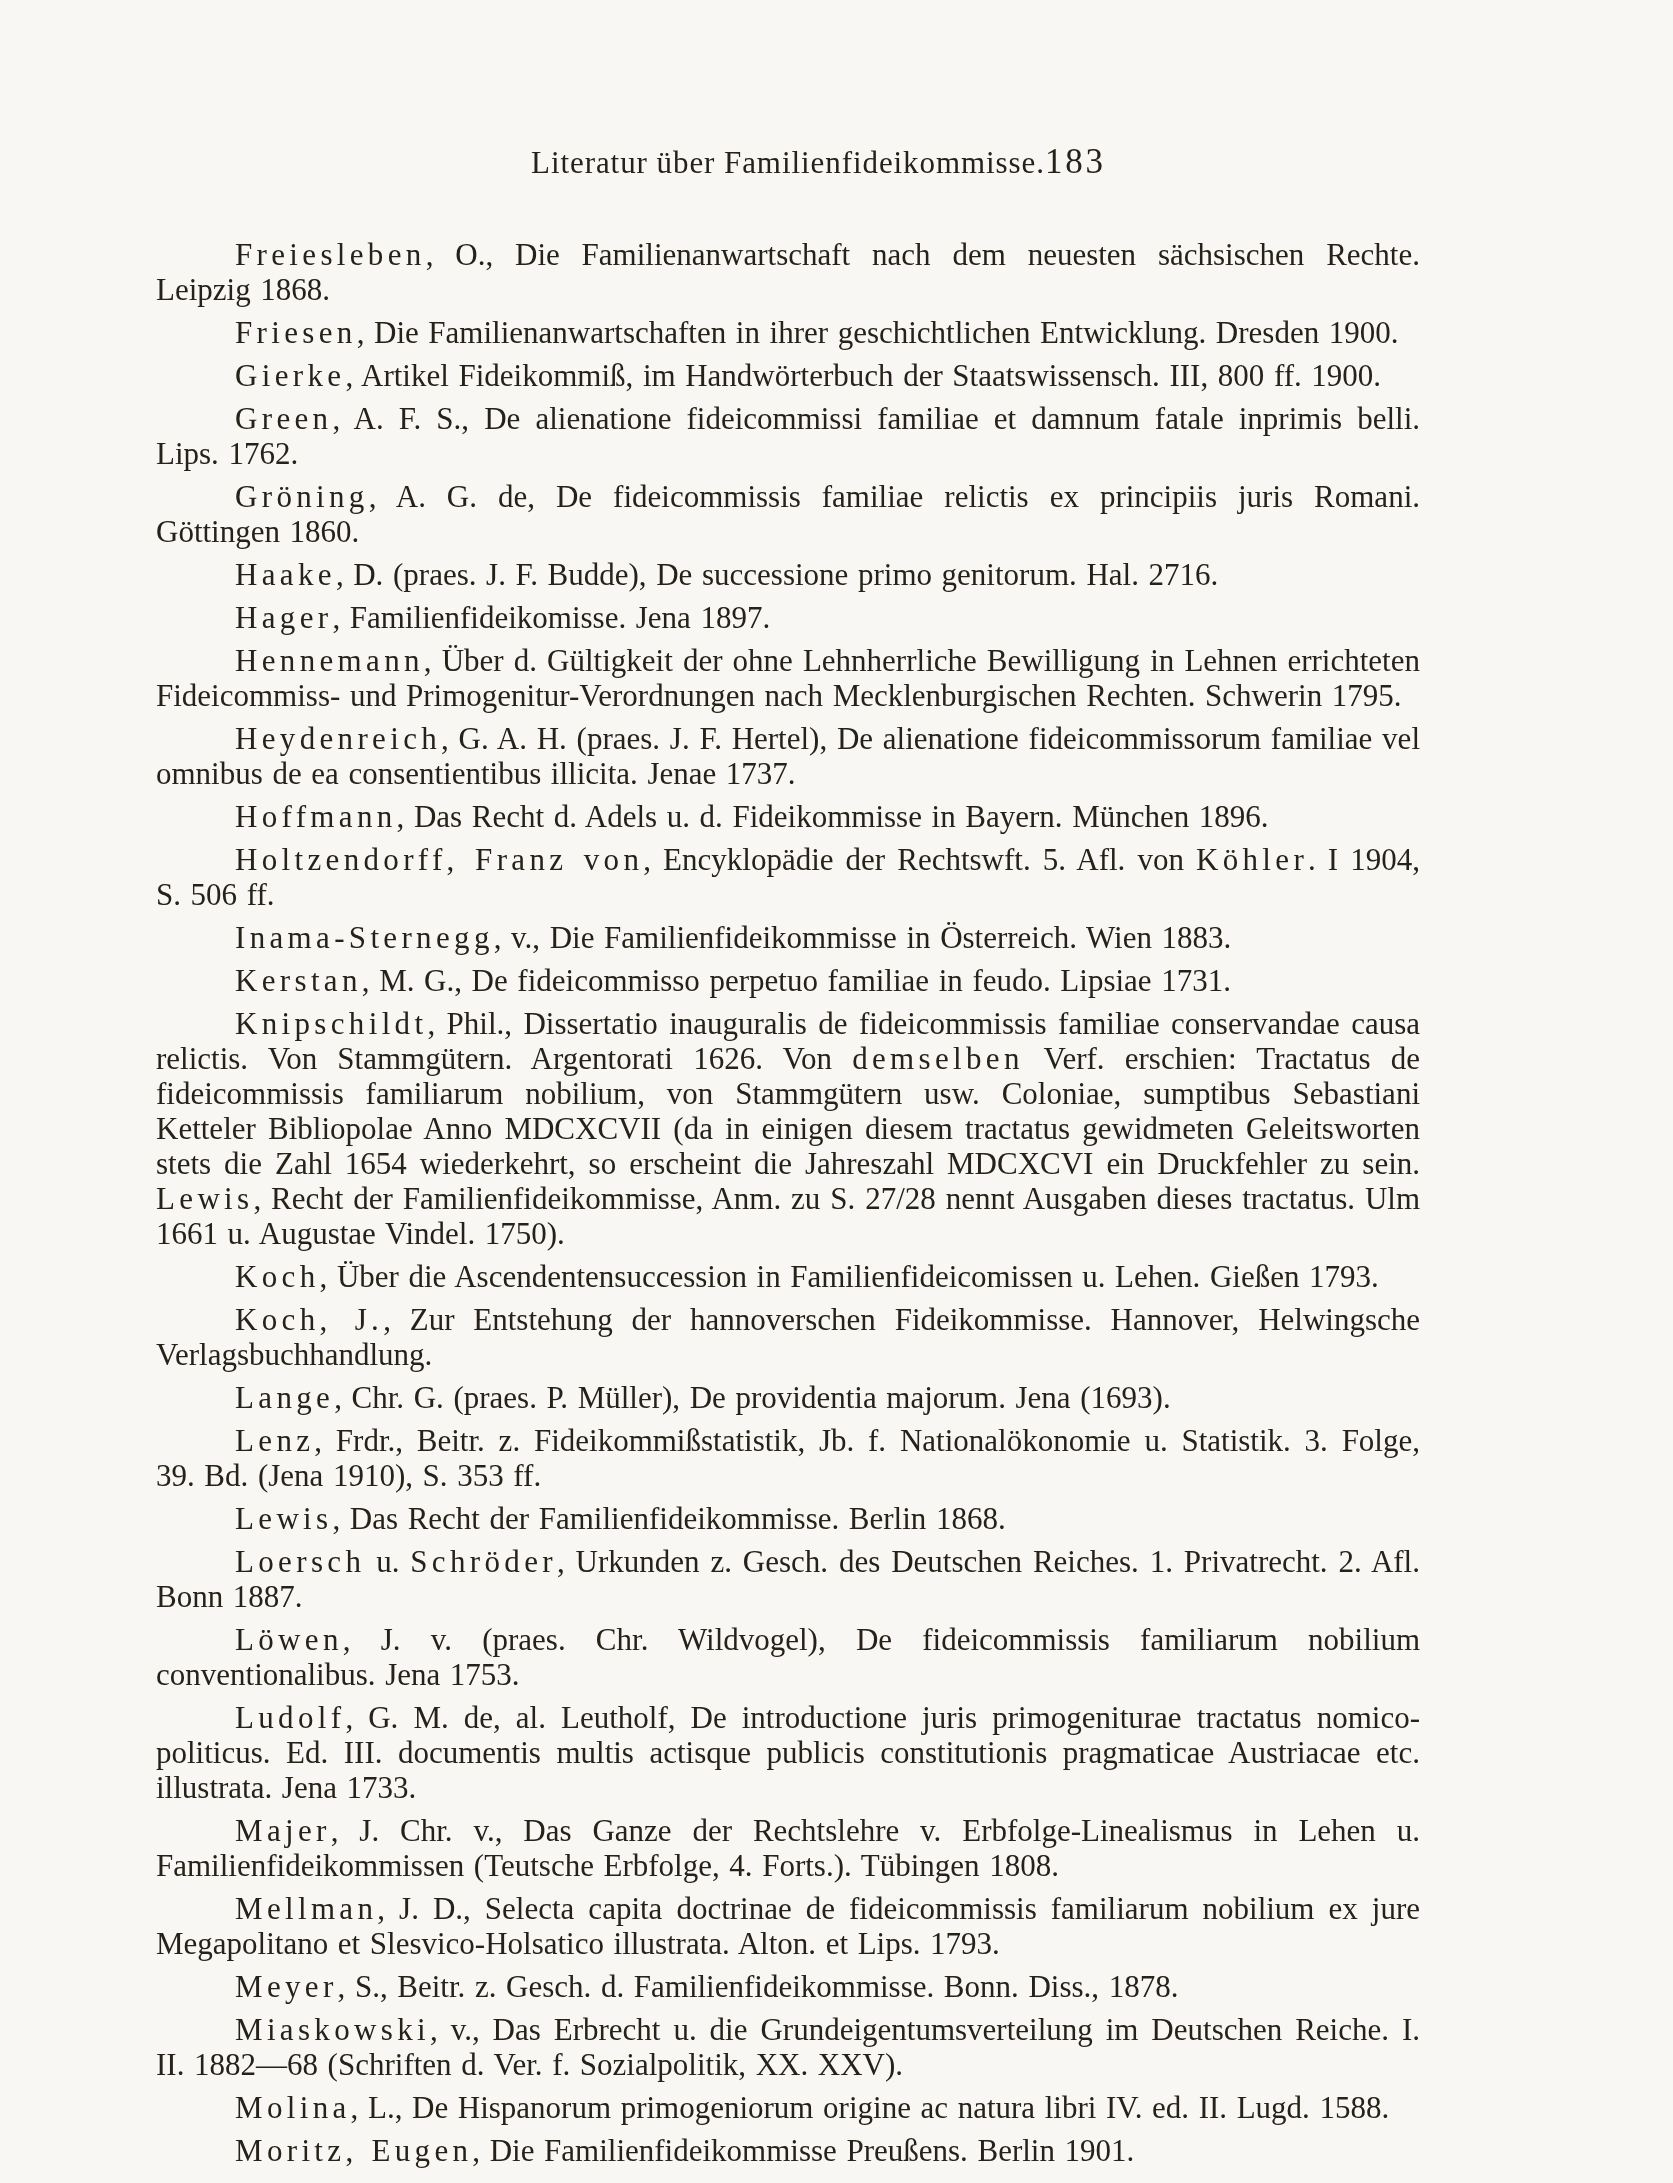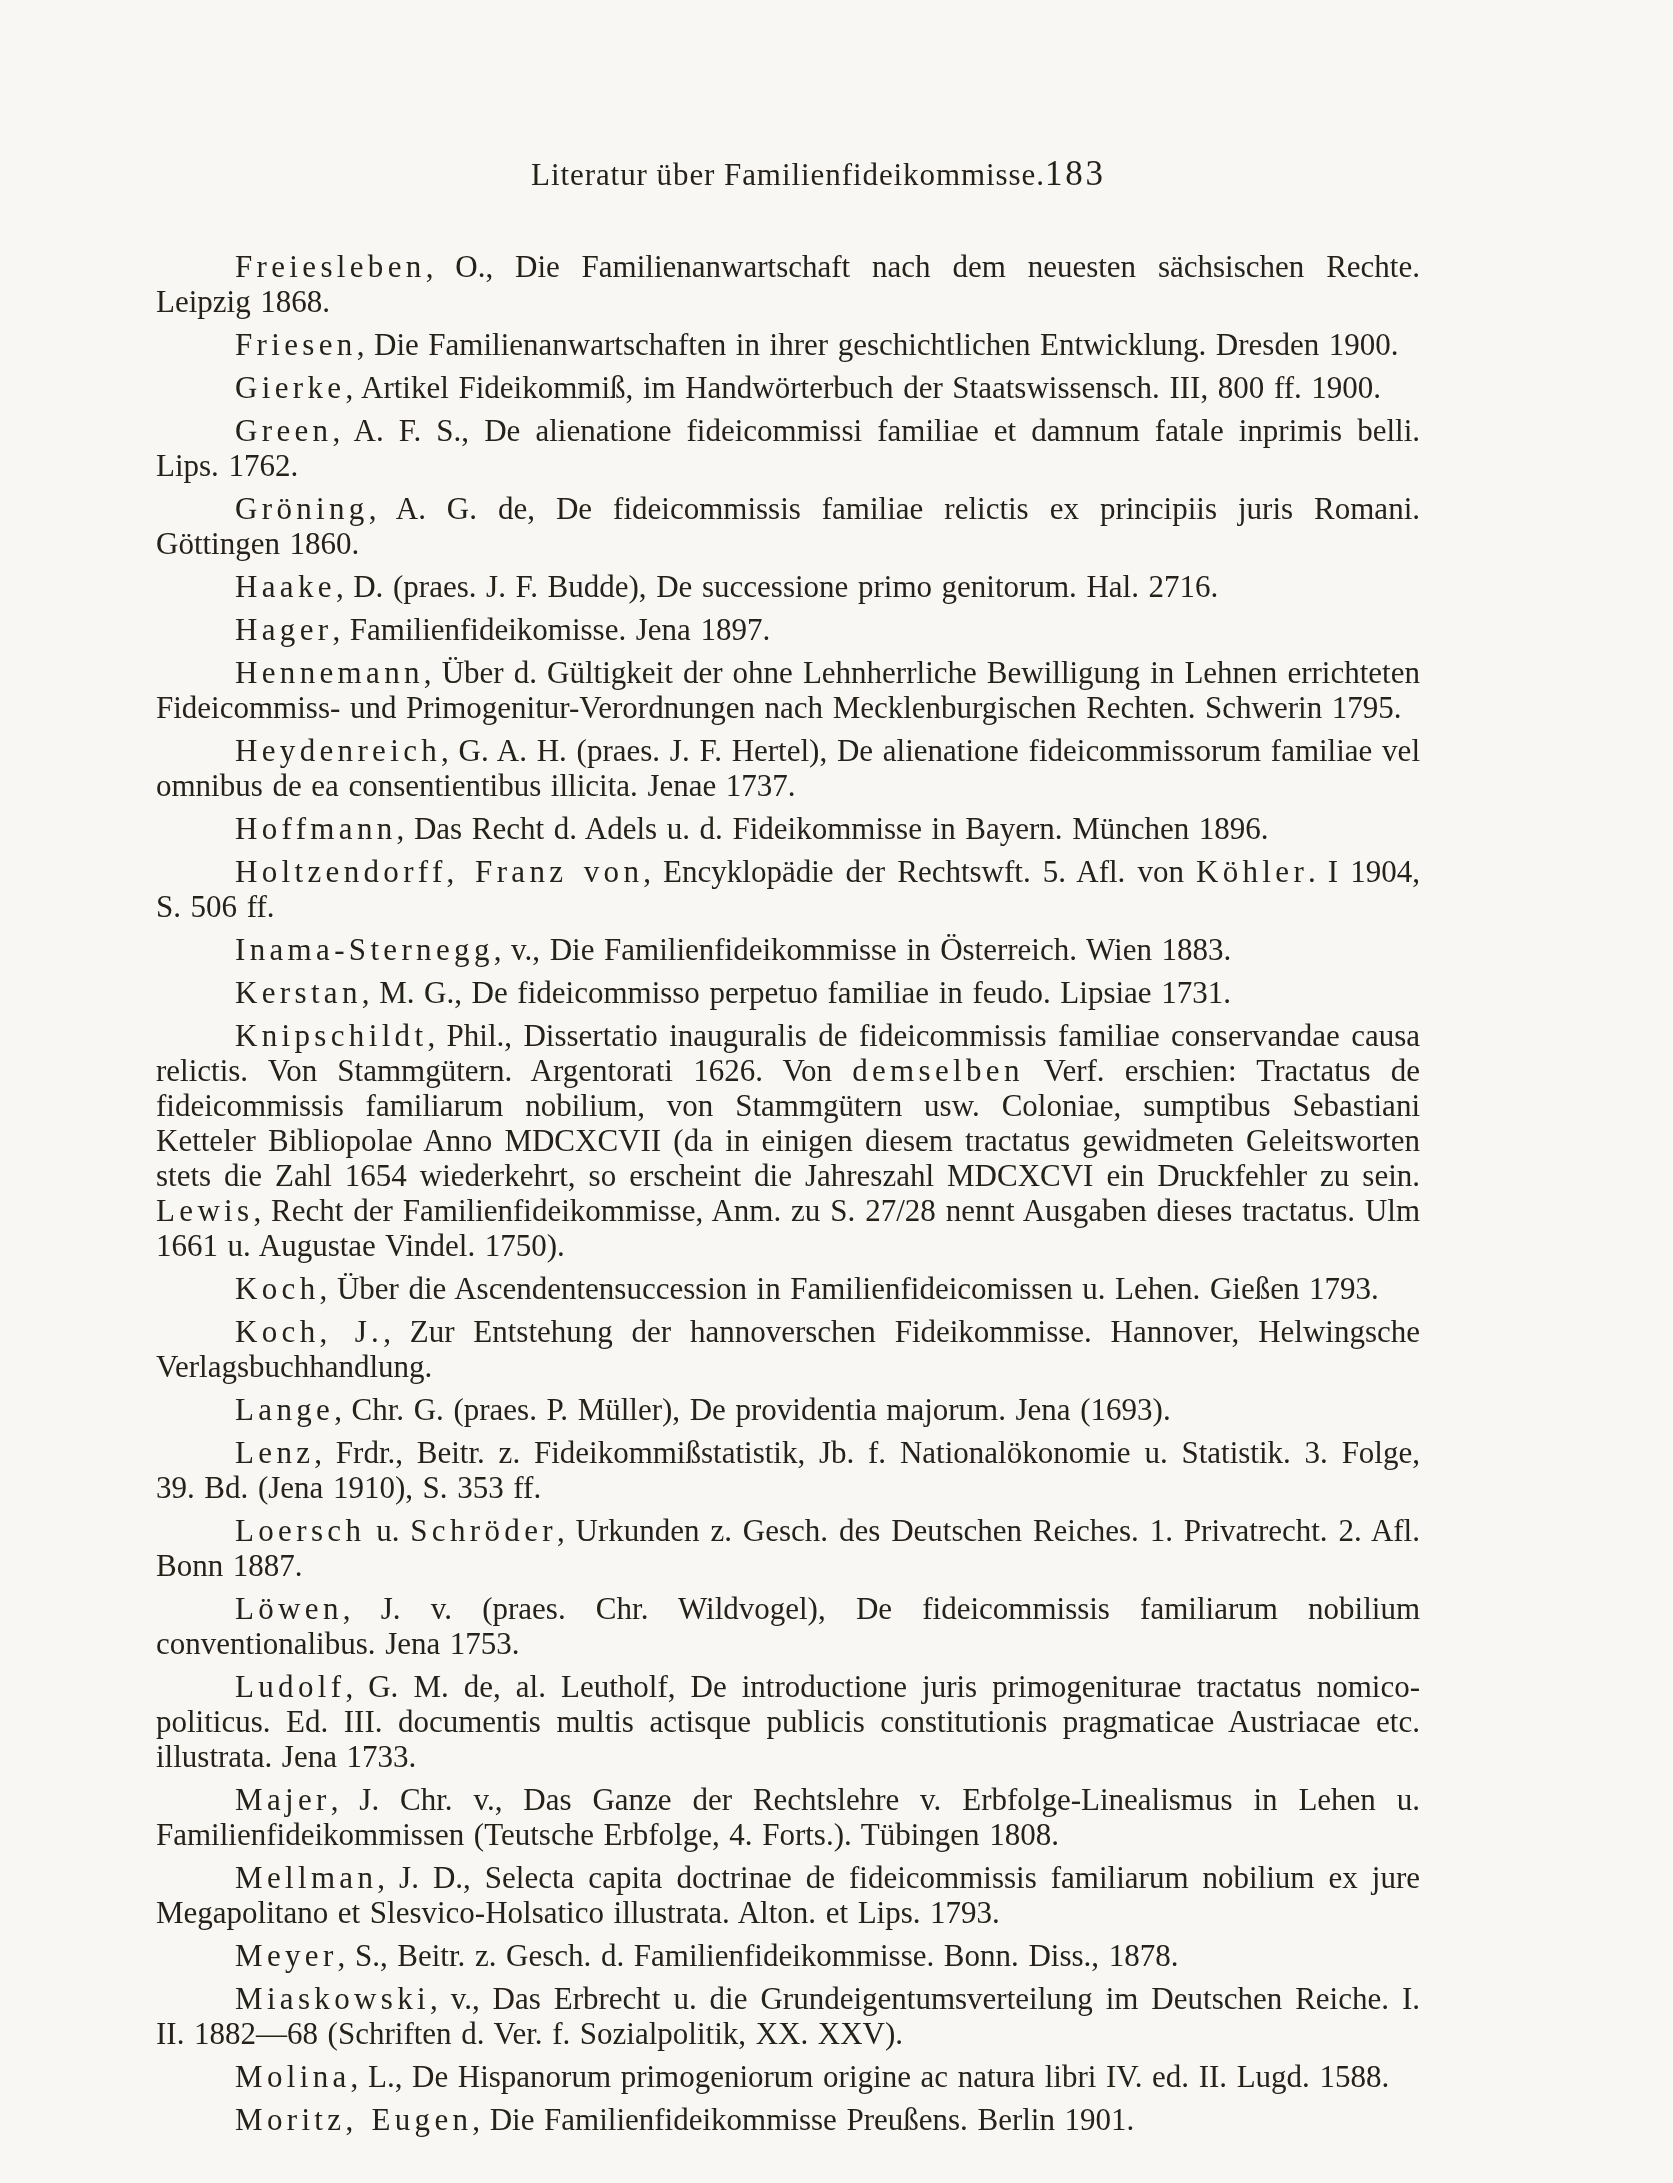--- a/index.html
+++ b/index.html
@@ -21,21 +21,20 @@
     height:100%;
     padding:144px 245px 0 148px;
     position:relative;
   }
   .header{
     display:flex;
     align-items:baseline;
     font-size:31px;
     line-height:35px;
     margin-bottom:57px;
-    margin-top:12px;
   }
   .header .side{ flex:1 1 0; }
   .header .side.right{ text-align:left; }
   .running-title{
     white-space:nowrap;
     letter-spacing:0.03em;
   }
   .pagenum{
     font-size:35px;
     letter-spacing:0.08em;
@@ -74,20 +73,21 @@
       <p class="entry"><span class="sperr">Heydenreich</span><span>, G. A. H. (praes. J. F. Hertel), De alienatione fideicommissorum familiae vel omnibus de ea consentientibus illicita. Jenae 1737.</span></p>
       <p class="entry"><span class="sperr">Hoffmann</span><span>, Das Recht d. Adels u. d. Fideikommisse in Bayern. München 1896.</span></p>
       <p class="entry"><span class="sperr">Holtzendorff, Franz von</span><span>, Encyklopädie der Rechtswft. 5. Afl. von </span><span class="sperr">Köhler</span><span>. I 1904, S. 506 ff.</span></p>
       <p class="entry"><span class="sperr">Inama-Sternegg</span><span>, v., Die Familienfideikommisse in Österreich. Wien 1883.</span></p>
       <p class="entry"><span class="sperr">Kerstan</span><span>, M. G., De fideicommisso perpetuo familiae in feudo. Lipsiae 1731.</span></p>
       <p class="entry"><span class="sperr">Knipschildt</span><span>, Phil., Dissertatio inauguralis de fideicommissis familiae conservandae causa relictis. Von Stammgütern. Argentorati 1626. Von </span><span class="sperr">demselben</span><span> Verf. erschien: Tractatus de fideicommissis familiarum nobilium, von Stammgütern usw. Coloniae, sumptibus Sebastiani Ketteler Bibliopolae Anno MDCXCVII (da in einigen diesem tractatus gewidmeten Geleitsworten stets die Zahl 1654 wiederkehrt, so erscheint die Jahreszahl MDCXCVI ein Druckfehler zu sein. </span><span class="sperr">Lewis</span><span>, Recht der Familienfideikommisse, Anm. zu S. 27/28 nennt Ausgaben dieses tractatus. Ulm 1661 u. Augustae Vindel. 1750).</span></p>
       <p class="entry"><span class="sperr">Koch</span><span>, Über die Ascendentensuccession in Familienfideicomissen u. Lehen. Gießen 1793.</span></p>
       <p class="entry"><span class="sperr">Koch, J.</span><span>, Zur Entstehung der hannoverschen Fideikommisse. Hannover, Helwingsche Verlagsbuchhandlung.</span></p>
       <p class="entry"><span class="sperr">Lange</span><span>, Chr. G. (praes. P. Müller), De providentia majorum. Jena (1693).</span></p>
       <p class="entry"><span class="sperr">Lenz</span><span>, Frdr., Beitr. z. Fideikommißstatistik, Jb. f. Nationalökonomie u. Statistik. 3. Folge, 39. Bd. (Jena 1910), S. 353 ff.</span></p>
+      <p class="entry"><span class="sperr">Lewis</span><span>, Das Recht der Familienfideikommisse. Berlin 1868.</span></p>
       <p class="entry"><span class="sperr">Loersch</span><span> u. </span><span class="sperr">Schröder</span><span>, Urkunden z. Gesch. des Deutschen Reiches. 1. Privatrecht. 2. Afl. Bonn 1887.</span></p>
       <p class="entry"><span class="sperr">Löwen</span><span>, J. v. (praes. Chr. Wildvogel), De fideicommissis familiarum nobilium conventionalibus. Jena 1753.</span></p>
       <p class="entry"><span class="sperr">Ludolf</span><span>, G. M. de, al. Leutholf, De introductione juris primogeniturae tractatus nomico-politicus. Ed. III. documentis multis actisque publicis constitutionis pragmaticae Austriacae etc. illustrata. Jena 1733.</span></p>
       <p class="entry"><span class="sperr">Majer</span><span>, J. Chr. v., Das Ganze der Rechtslehre v. Erbfolge-Linealismus in Lehen u. Familienfideikommissen (Teutsche Erbfolge, 4. Forts.). Tübingen 1808.</span></p>
       <p class="entry"><span class="sperr">Mellman</span><span>, J. D., Selecta capita doctrinae de fideicommissis familiarum nobilium ex jure Megapolitano et Slesvico-Holsatico illustrata. Alton. et Lips. 1793.</span></p>
       <p class="entry"><span class="sperr">Meyer</span><span>, S., Beitr. z. Gesch. d. Familienfideikommisse. Bonn. Diss., 1878.</span></p>
       <p class="entry"><span class="sperr">Miaskowski</span><span>, v., Das Erbrecht u. die Grundeigentumsverteilung im Deutschen Reiche. I. II. 1882—68 (Schriften d. Ver. f. Sozialpolitik, XX. XXV).</span></p>
       <p class="entry"><span class="sperr">Molina</span><span>, L., De Hispanorum primogeniorum origine ac natura libri IV. ed. II. Lugd. 1588.</span></p>
       <p class="entry"><span class="sperr">Moritz, Eugen</span><span>, Die Familienfideikommisse Preußens. Berlin 1901.</span></p>
     </div>

